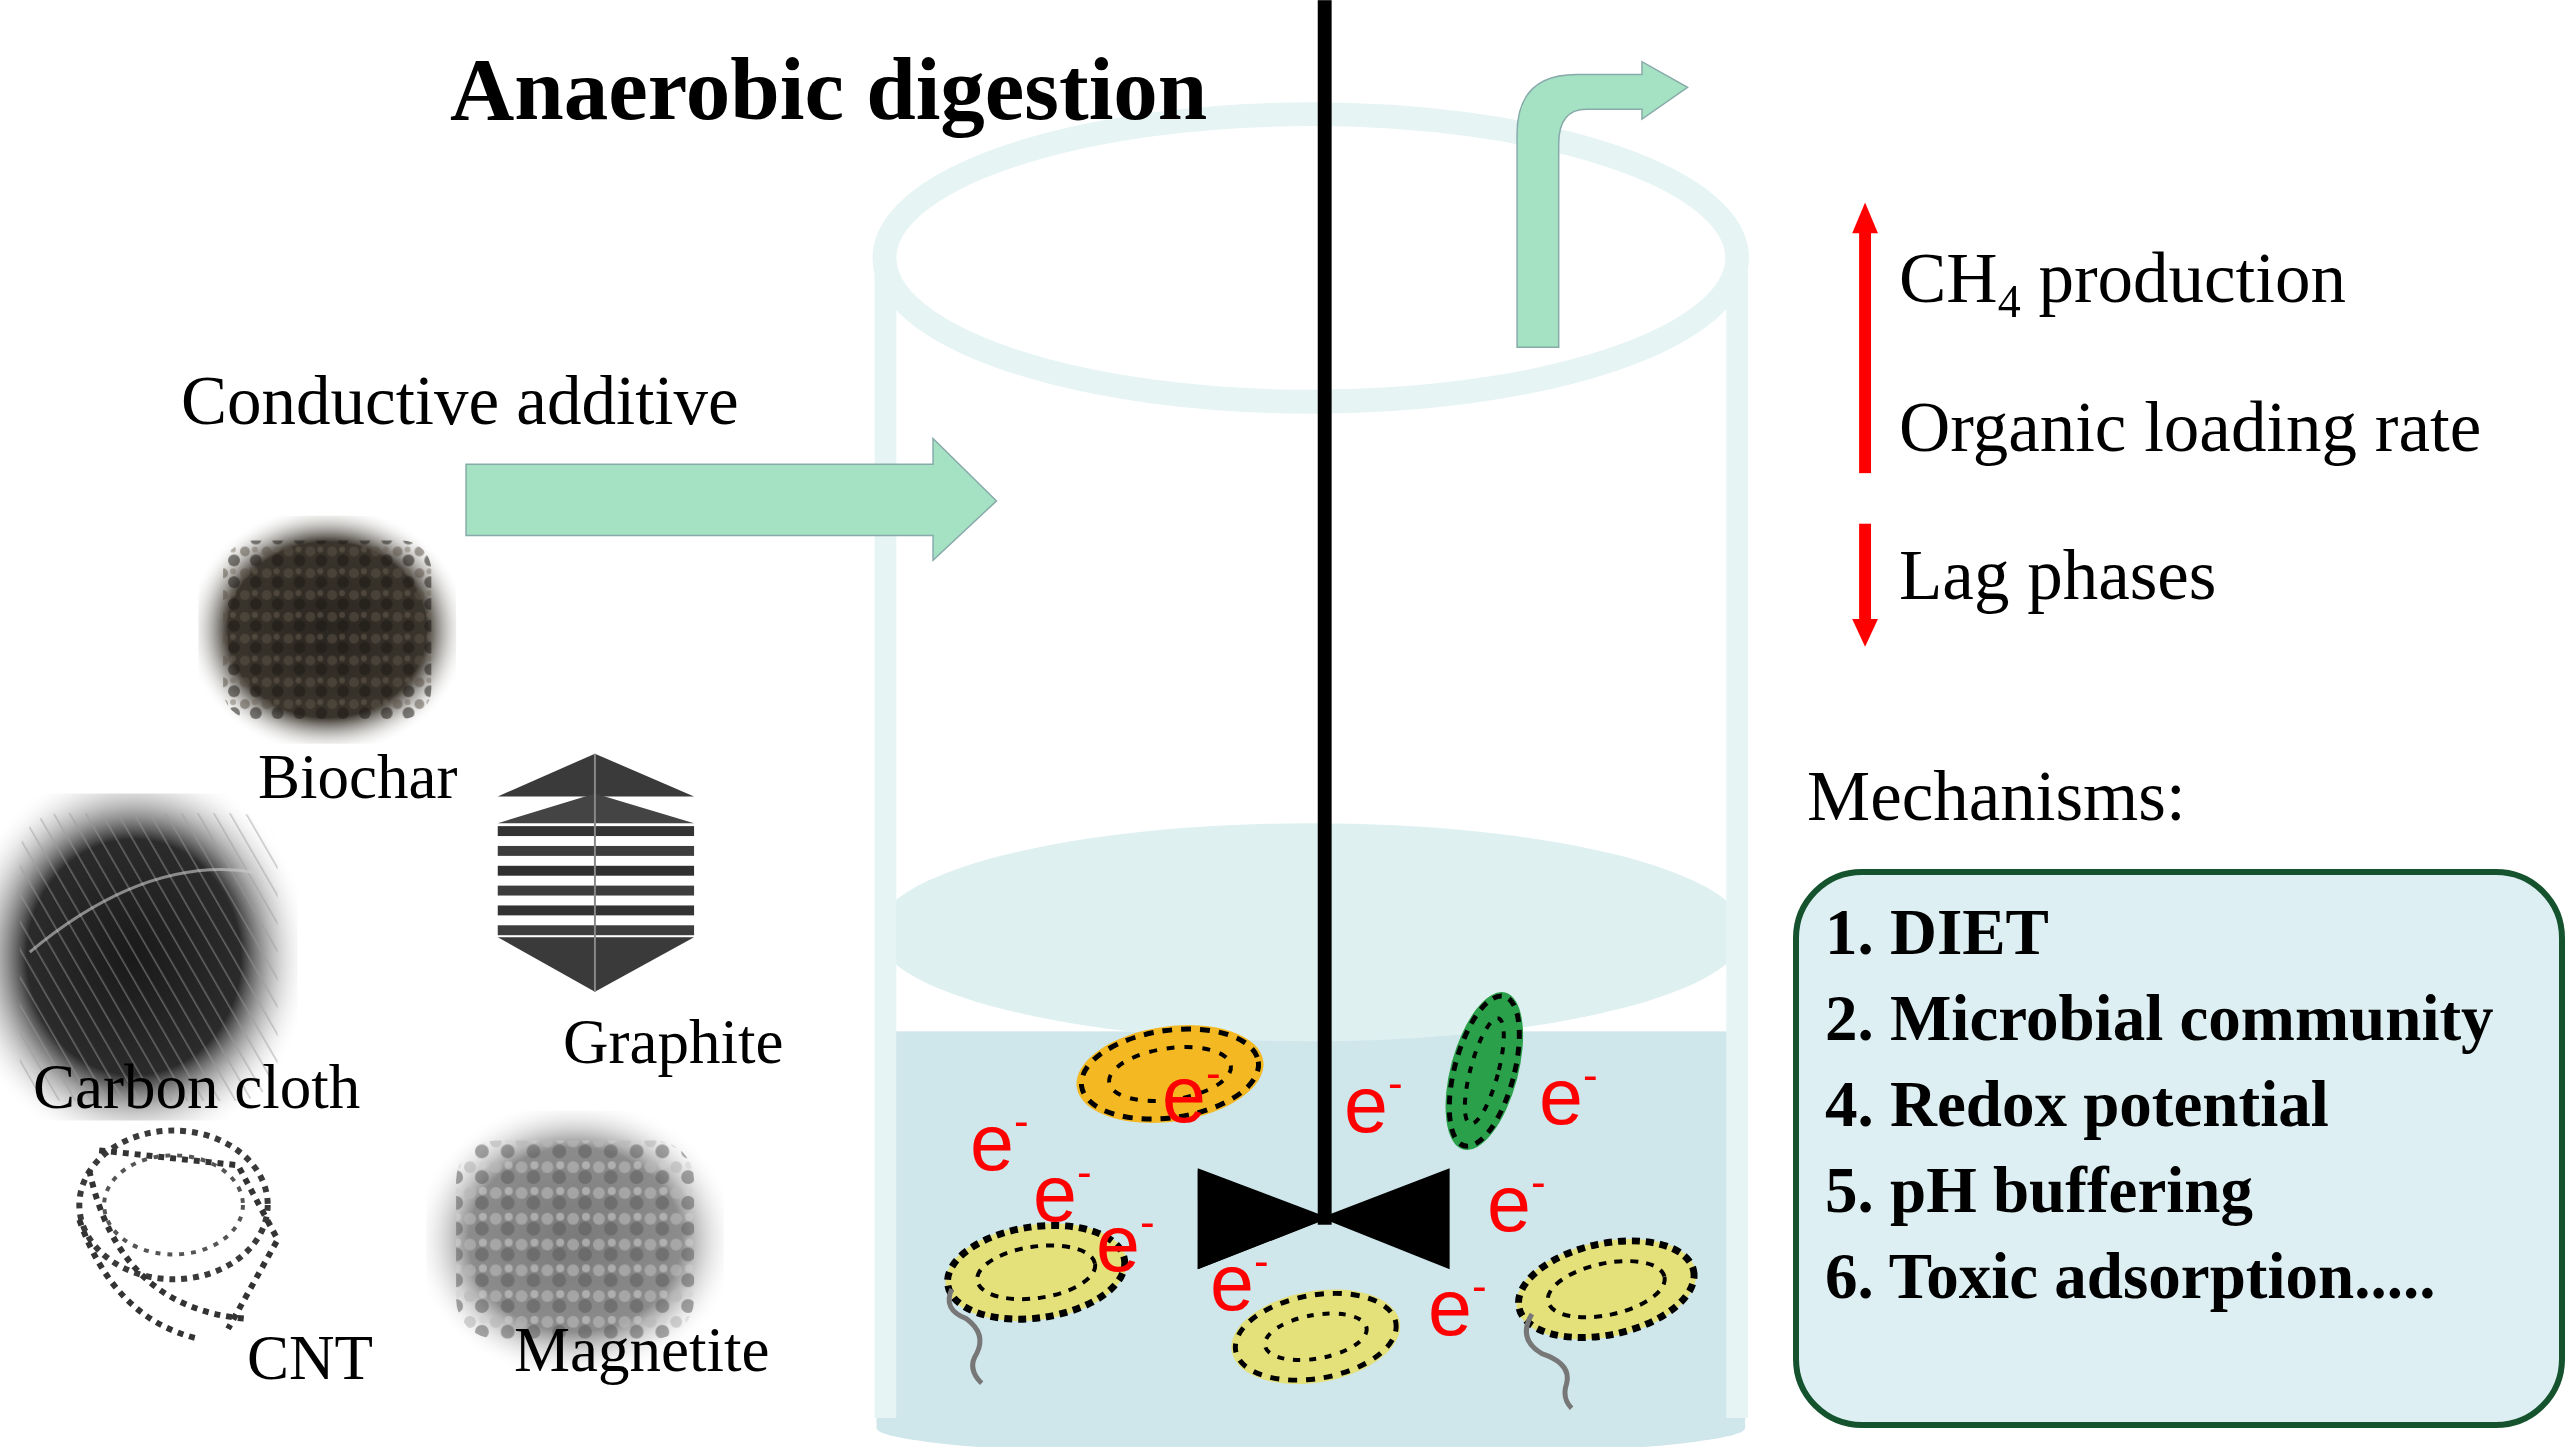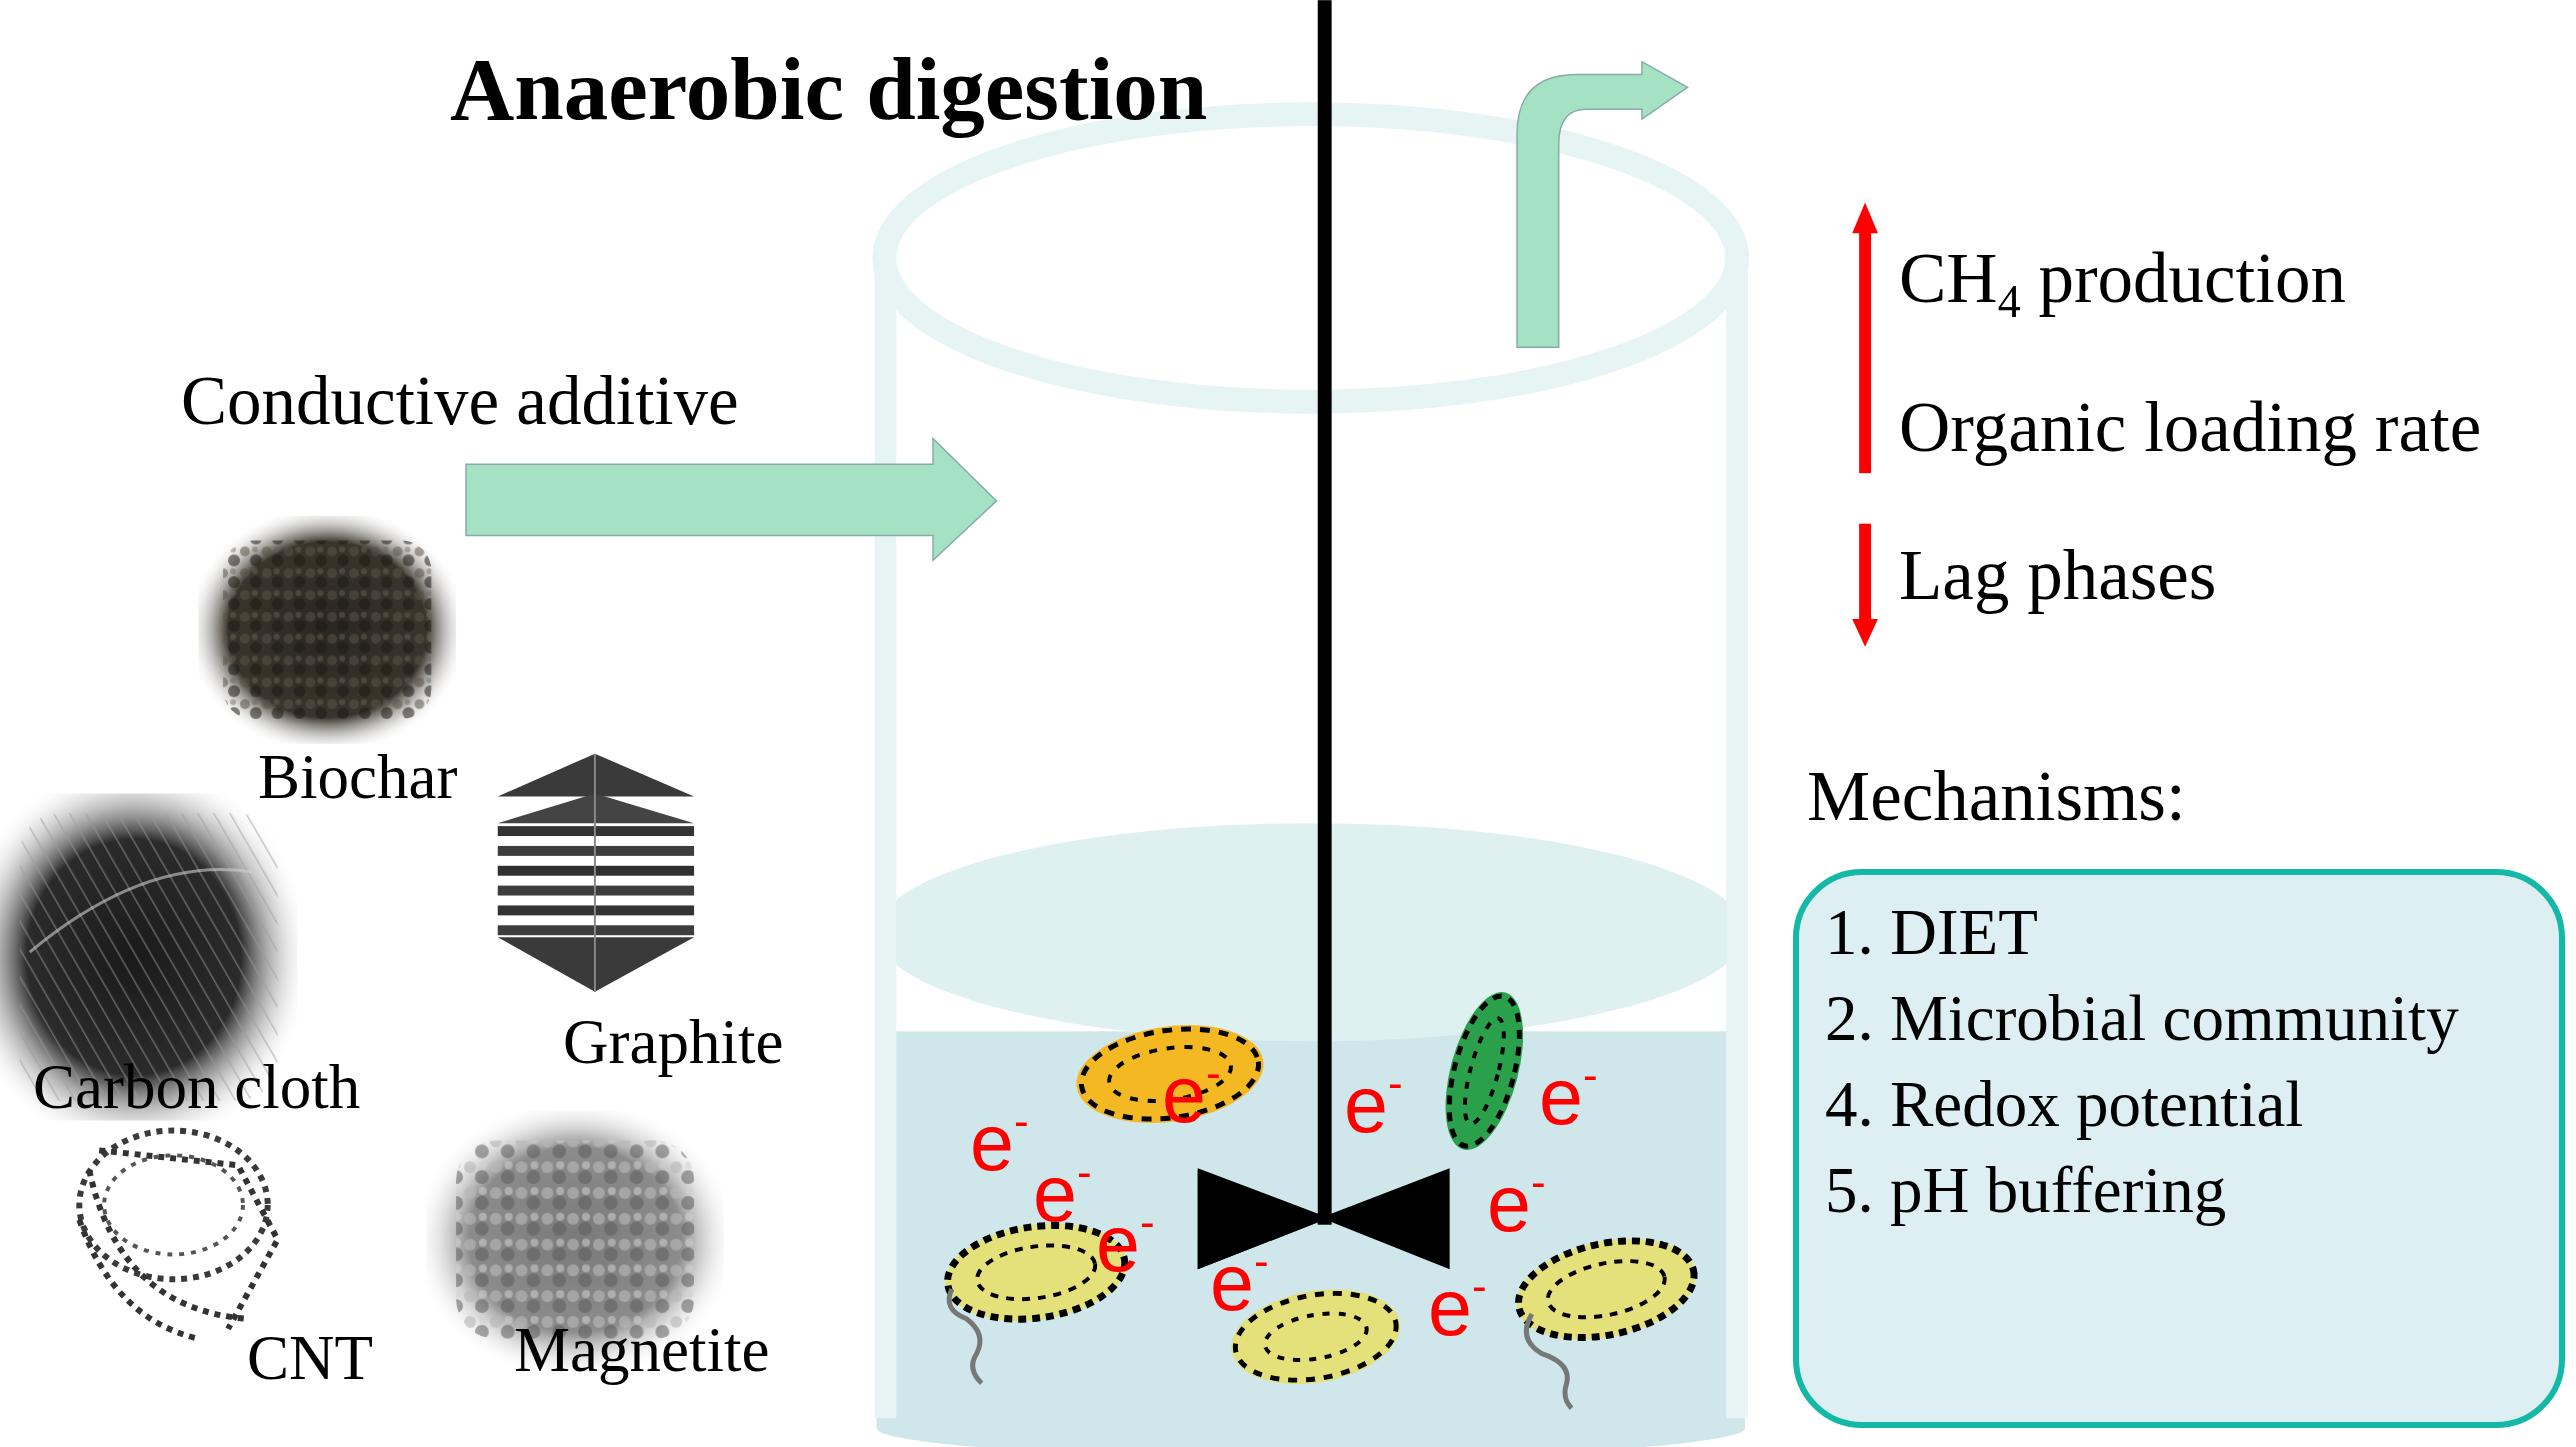--- a/index.html
+++ b/index.html
@@ -4,21 +4,21 @@
 <style>
   html,body{margin:0;padding:0;background:#ffffff;}
   body{width:2576px;height:1448px;position:relative;overflow:hidden;font-family:"Liberation Serif","DejaVu Serif",serif;color:#000;}
   .abs{position:absolute;}
   svg.stage{position:absolute;left:0;top:0;}
   .title{left:434px;top:38px;font-size:89px;font-weight:bold;white-space:nowrap;letter-spacing:0px;margin-left:16px;}
   .lbl{font-size:69px;white-space:nowrap;line-height:1;}
   .mat{font-size:63px;white-space:nowrap;line-height:1;font-family:Liberation Serif, serif;}
   .effect{font-size:71px;white-space:nowrap;line-height:1;}
   .mech-title{font-size:71px;white-space:nowrap;line-height:1;}
-  .mech-box{left:1793px;top:869px;width:772px;height:559px;box-sizing:border-box;border:6px solid #14b8a6;border-radius:69px;background:#ddeff2;}
+  .mech-box{left:1793px;top:869px;width:772px;height:559px;box-sizing:border-box;border:6px solid #14532d;border-radius:69px;background:#ddeff2;font-weight:bold;}
   .mech-list{list-style:none;margin:0;padding:0;position:absolute;left:26px;top:14px;}
   .mech-list li{font-size:65px;line-height:86px;white-space:nowrap;}
   .electron{font-family:"Liberation Sans","DejaVu Sans",sans-serif;color:#ff0000;font-size:79px;line-height:1;}
   .electron sup{font-size:44px;vertical-align:34px;}
 </style>
 </head>
 <body>
 
 <svg class="stage" width="2576" height="1448" viewBox="0 0 2598 1460">
   <defs>
@@ -169,15 +169,16 @@
 <div class="abs effect" style="left:1899px;top:392px;">Organic loading rate</div>
 <div class="abs effect" style="left:1899px;top:540px;">Lag phases</div>
 
 <div class="abs mech-title" style="left:1807px;top:761px;">Mechanisms:</div>
 <div class="abs mech-box">
   <ul class="mech-list">
     <li>1. DIET</li>
     <li>2. Microbial community</li>
     <li>4. Redox potential</li>
     <li>5. pH buffering</li>
+    <li>6. Toxic adsorption.....</li>
   </ul>
 </div>
 
 
 </body></html>

